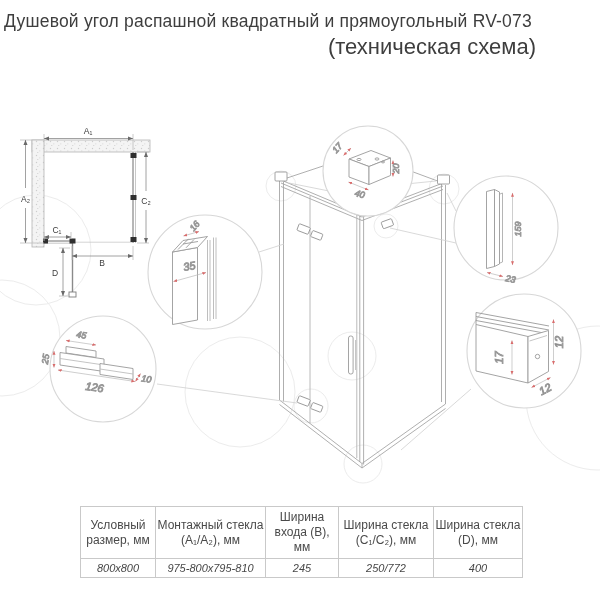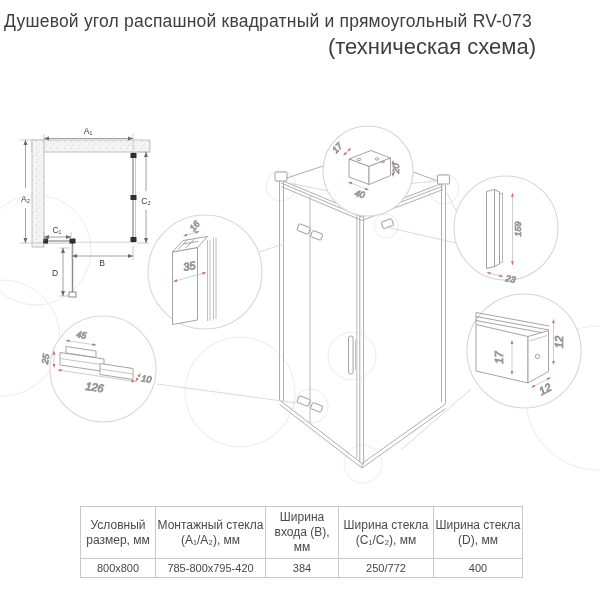--- a/index.html
+++ b/index.html
@@ -6,21 +6,21 @@
   .page{position:relative;width:600px;height:600px;overflow:hidden;background:#fff;
         font-family:"Liberation Sans","DejaVu Sans",sans-serif;}
   .title{position:absolute;top:11px;left:0;width:536px;text-align:center;color:#3e3e3e;}
   .title .l1{font-size:17.5px;letter-spacing:.2px;}
   .title .l2{font-size:22px;margin-top:2px;text-align:right;}
   svg.drawing{position:absolute;left:0;top:0;}
   .sizes{position:absolute;left:80px;top:506px;width:442px;border-collapse:collapse;
          color:#474747;table-layout:fixed;}
   .sizes th,.sizes td{border:1px solid #c9c9c9;text-align:center;vertical-align:middle;}
   .sizes th{font-weight:normal;font-size:12px;line-height:1.25;padding:3px 1px;color:#4a4a4a;}
-  .sizes td{font-size:11px;padding:1px 2px;height:16px;}
+  .sizes td{font-size:11px;padding:1px 2px;height:16px;font-style:italic;}
   text{font-family:"Liberation Sans","DejaVu Sans",sans-serif;}
   .plab{font-size:8.5px;fill:#3c3c3c;}
   .dnum{font-size:9px;font-style:italic;fill:#3c3c3c;}
   .dbig{font-size:11px;font-style:italic;fill:#3c3c3c;}
 </style>
 </head>
 <body>
 
 <div class="page">
 
@@ -274,21 +274,21 @@
         <th>Условный размер, мм</th>
         <th>Монтажный стекла (A₁/A₂), мм</th>
         <th>Ширина входа (B), мм</th>
         <th>Ширина стекла (C₁/C₂), мм</th>
         <th>Ширина стекла (D), мм</th>
       </tr>
     </thead>
     <tbody>
       <tr>
         <td>800x800</td>
-        <td>785-800x795-420</td>
-        <td>384</td>
+        <td>975-800x795-810</td>
+        <td>245</td>
         <td>250/772</td>
         <td>400</td>
       </tr>
     </tbody>
   </table>
 
 </div>
 
 </body></html>

